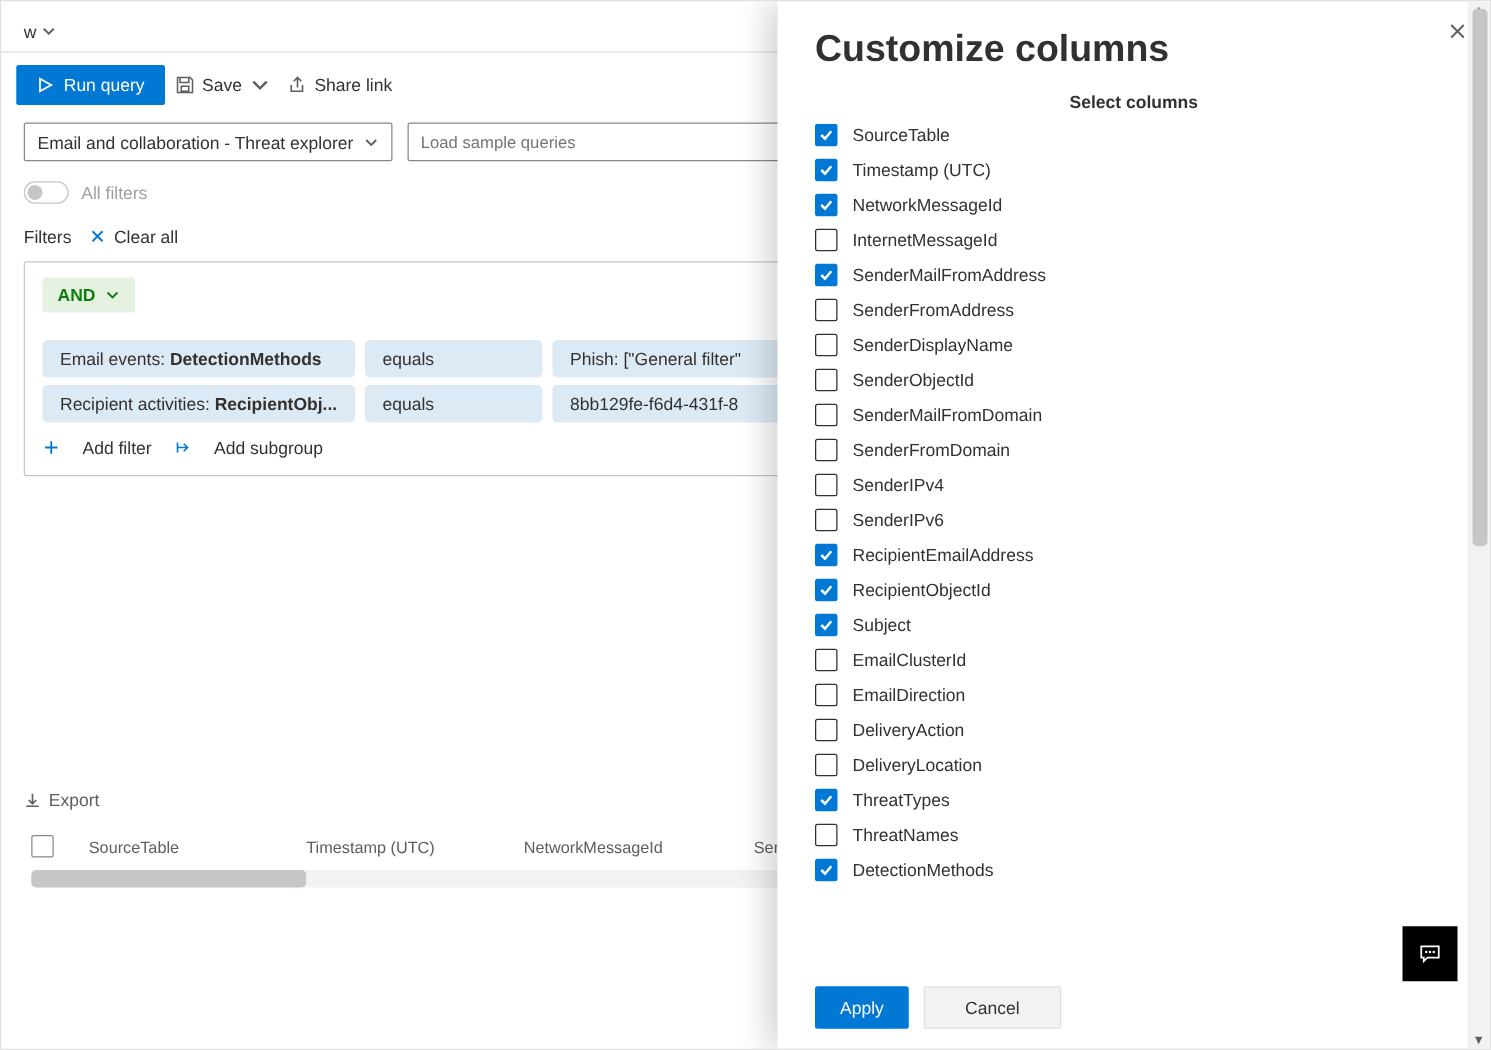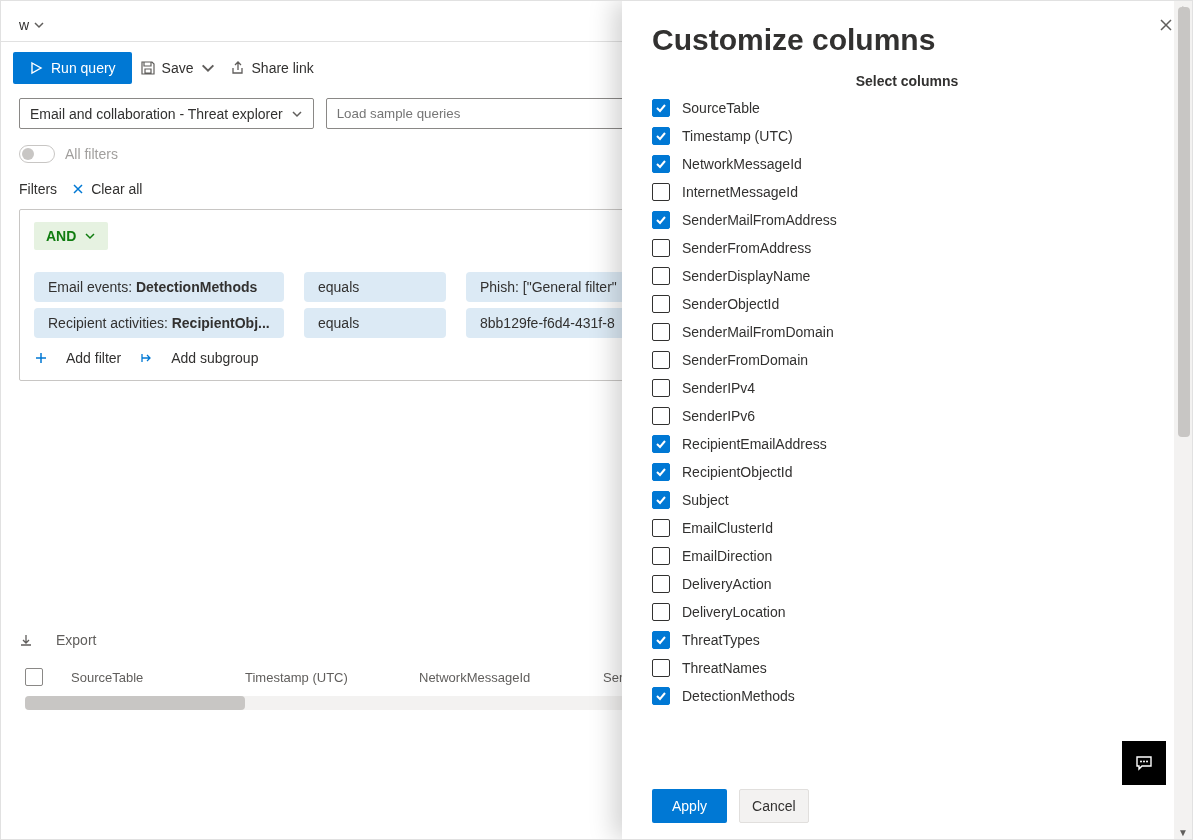--- a/index.html
+++ b/index.html
@@ -18,33 +18,33 @@
 .text-field { border: 1px solid #8a8886; padding: 7px 10px; flex: 1; color: #605e5c; border-radius: 2px; }
 .all-filters-row { padding: 6px 18px 10px; display: flex; align-items: center; gap: 10px; color: #a19f9d; }
 .toggle { width: 36px; height: 18px; border-radius: 10px; border: 1px solid #c8c6c4; position: relative; }
 .toggle::after { content: ""; position: absolute; width: 12px; height: 12px; border-radius: 50%; background: #c8c6c4; top: 2px; left: 2px; }
 .filters-row { padding: 8px 18px 12px; display: flex; align-items: center; gap: 14px; }
 .filters-label { font-weight: 400; color: #323130; }
 .clear-all { color: #323130; display: inline-flex; align-items: center; gap: 6px; cursor: pointer; }
 .filter-panel { margin: 0 18px 16px; border: 1px solid #c8c6c4; border-radius: 2px; padding: 12px 14px 14px; background: #faf9f8; background: #fff; }
 .and-chip { display: inline-flex; align-items: center; gap: 8px; background: #e6f2e1; color: #107c10; padding: 6px 12px; border-radius: 2px; font-weight: 600; margin-bottom: 12px; }
 .includes-row { float: right; color: #323130; font-weight: 600; padding-top: 4px; }
-.filter-row { display: flex; gap: 20px; margin: 6px 0; align-items: center; }
+.filter-row { display: flex; gap: 8px; margin: 6px 0; align-items: center; }
 .pill { background: #dceaf5; color: #323130; padding: 7px 14px; border-radius: 4px; white-space: nowrap; overflow: hidden; text-overflow: ellipsis; }
 .pill-field { width: 250px; }
 .pill-op { width: 142px; }
 .pill-val { flex: 1; }
 .pill .bold { font-weight: 600; }
 .filter-actions { display: flex; gap: 18px; margin-top: 12px; }
 .link-action { color: #323130; display: inline-flex; align-items: center; gap: 18px; cursor: pointer; }
 .tabs-row { display: flex; gap: 22px; padding: 0 18px; border-bottom: none; margin-top: 200px; justify-content: flex-end; }
 .tab { padding: 10px 0 12px; cursor: pointer; color: #605e5c; }
 .tab.active { color: #0078d4; border-bottom: 3px solid #0078d4; font-weight: 600; }
 .results-bar { display: flex; align-items: center; padding: 10px 18px; gap: 18px; }
-.export-link { color: #605e5c; display: inline-flex; align-items: center; gap: 23px; cursor: pointer; }
+.export-link { color: #605e5c; display: inline-flex; align-items: center; gap: 6px; cursor: pointer; }
 .items-count { color: #605e5c; margin-left: auto;}
 .table-header-row { display: flex; align-items: center; gap: 24px; padding: 10px 24px; color: #605e5c; font-size: 13px; }
 .table-header-row .col { flex: 0 0 auto; }
 .checkbox-cell { width: 22px; }
 .col-st { width: 150px; }
 .col-ts { width: 150px; }
 .col-nm { width: 160px; }
 .col-se { width: 60px; }
 .checkbox-empty { width: 18px; height: 18px; border: 1px solid #8a8886; border-radius: 2px; }
 .hscroll { height: 14px; margin: 0 24px 4px; background: #f3f2f1; border-radius: 4px; position: relative; }
@@ -54,21 +54,21 @@
 .panel-close { position: absolute; top: 16px; right: 18px; cursor: pointer; color: #605e5c; }
 .panel-title { font-size: 30px; font-weight: 600; margin-bottom: 16px; }
 .panel-subtitle { font-size: 14px; font-weight: 600; margin-bottom: 10px; text-align: center; }
 .columns-list { display: flex; flex-direction: column; gap: 10px; overflow: auto; flex: 1; }
 .col-item { display: flex; align-items: center; gap: 12px; cursor: pointer; }
 .col-check { width: 18px; height: 18px; border: 1px solid #323130; border-radius: 2px; display: inline-flex; align-items: center; justify-content: center; flex-shrink: 0; }
 .col-check.checked { background: #0078d4; border-color: #0078d4; }
 .col-check.checked svg { width: 12px; height: 12px; }
 .panel-footer { padding-top: 18px; display: flex; gap: 12px; }
 .btn-primary { background: #0078d4; color: #fff; border: none; padding: 8px 20px; cursor: pointer; border-radius: 2px; font-size: 14px;}
-.btn-secondary { background: #f3f2f1; color: #323130; border: 1px solid #e1dfdd; padding: 8px 12px; cursor: pointer; border-radius: 2px; font-size: 14px;}
+.btn-secondary { background: #f3f2f1; color: #323130; border: 1px solid #e1dfdd; padding: 8px 32px; cursor: pointer; border-radius: 2px; font-size: 14px;}
 .vscroll-fake { position: absolute; top: 0; right: 0; width: 18px; height: 100%; background: #f3f2f1; }
 .vscroll-thumb { position: absolute; right: 2px; top: 6px; width: 12px; height: 430px; background: #c8c6c4; border-radius: 4px; }
 .vscroll-arrow { position: absolute; right: 4px; width: 10px; height: 10px; font-size: 10px; color: #605e5c; }
 .chat-fab { position: absolute; right: 26px; bottom: 54px; width: 44px; height: 44px; background: #000; color: #fff; display: flex; align-items: center; justify-content: center; cursor: pointer; }
 .filter-panel { position: relative; }
 svg { flex-shrink: 0; }
 .chevron-down { width: 12px; height: 12px; }
 </style>
 </head>
 <body>

